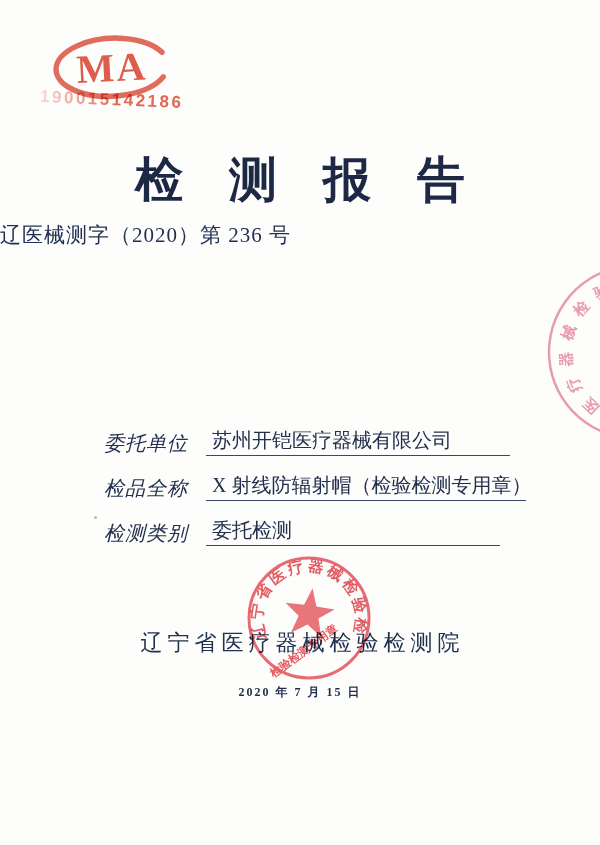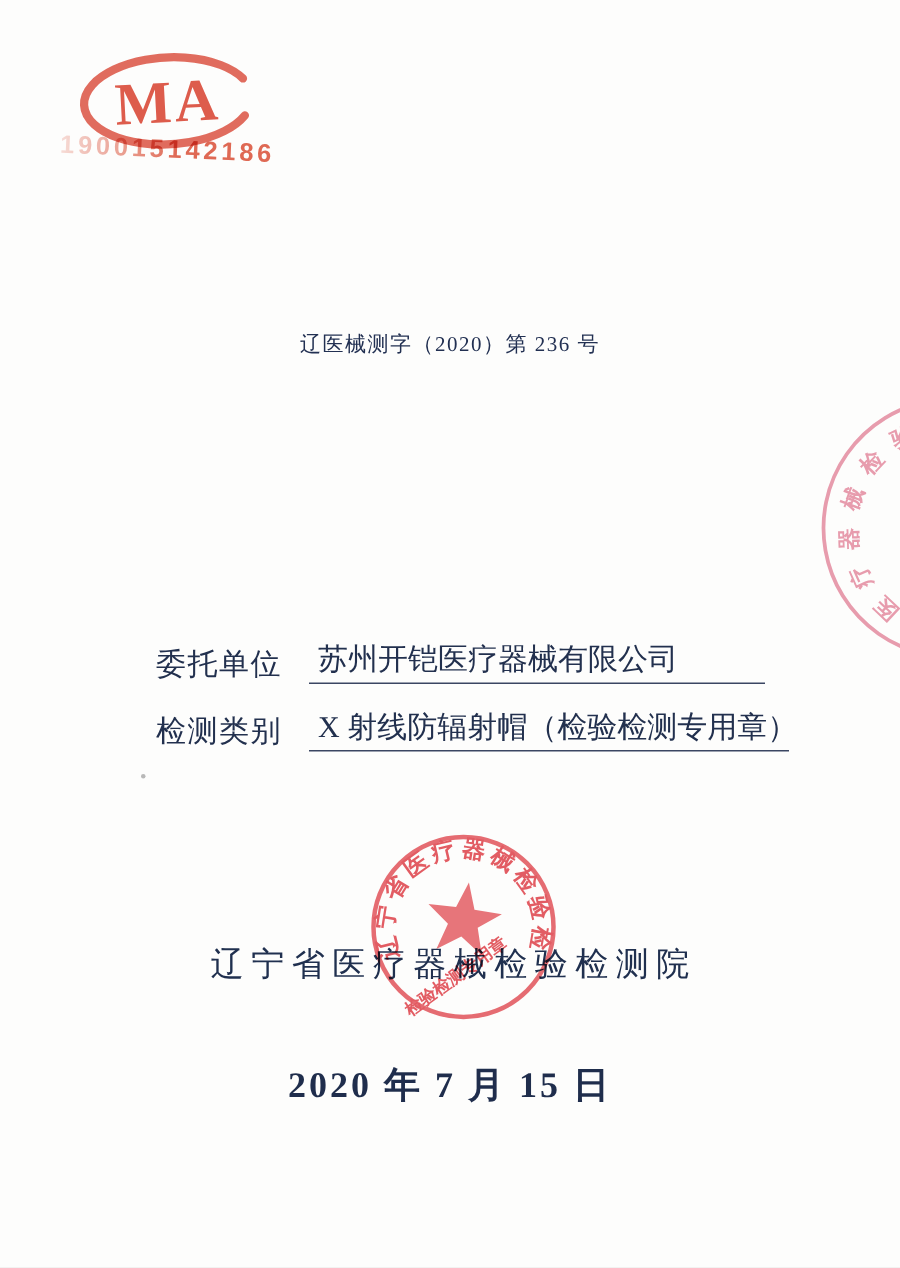--- a/index.html
+++ b/index.html
@@ -28,46 +28,46 @@
 
   
   .report-title {
     position:absolute; top:148px; left:0; width:100%;
     text-align:center; font-size:48px; font-weight:bold;
     letter-spacing:46px; text-indent:46px; color:#1c2844;
     white-space:nowrap;
   }
   .doc-number {
     position:absolute; top:221px; left:0; width:100%;
-    text-align:center; font-size:14px; letter-spacing:1px;
+    font-size:21px; letter-spacing:1px;
     color:#223052;
   }
 
   
   .fields { position:absolute; left:104px; top:427px; font-size:20px; }
   .field-row { margin-bottom:16px; line-height:26px; white-space:nowrap; }
-  .field-label { letter-spacing:1px; }
+  .field-label { letter-spacing:1px;font-style:italic; }
   .field-value {
     display:inline-block; vertical-align:bottom;
     border-bottom:1.5px solid #3a4662;
     padding:0 2px 2px 6px; margin-left:18px;
   }
   .w1 { width:296px; } .w2 { width:312px; } .w3 { width:286px; }
   .speck { position:absolute; left:-10px; top:89px; width:3px; height:3px;
     background:#8a8a8a; border-radius:50%; opacity:.6; }
 
   
   .issuer-name {
     position:absolute; top:628px; left:0; width:100%;
     text-align:center; font-size:22px; letter-spacing:5px; text-indent:5px;
     color:#20304f; white-space:nowrap;
   }
   .issue-date {
-    position:absolute; top:707px; left:0; width:100%;
-    text-align:center; font-size:24px; font-weight:bold; letter-spacing:2px;
+    position:absolute; top:684px; left:0; width:100%;
+    text-align:center; font-size:12px; font-weight:bold; letter-spacing:2px;
     color:#1f2d4c;
   }
 
   
   .official-seal {
     position:absolute; left:234px; top:548px;
     mix-blend-mode:multiply; opacity:.88;
   }
   .edge-seal {
     position:absolute; left:500px; top:240px;
@@ -79,30 +79,34 @@
 <body>
 
 <div class="page">
 
   <svg class="cma-mark" width="130" height="70" viewBox="0 0 130 70">
     <path d="M 110.8 20.7 A 56 29 0 1 0 110.8 45.3" fill="none" stroke="#dd4f3e" stroke-width="5.5" stroke-linecap="round" opacity=".9"></path>
     <text x="60" y="47" text-anchor="middle" font-size="40" font-weight="bold" font-family="Liberation Serif, DejaVu Serif, serif" fill="#dd4f3e" letter-spacing="2">MA</text>
   </svg>
   <div class="cma-cert-number">190015142186</div>
 
+  <div class="report-title">检测报告</div>
 
   <div class="doc-number">辽医械测字（2020）第 236 号</div>
 
   <div class="fields">
     <div class="speck"></div>
     <div class="field-row">
       <span class="field-label">委托单位</span><span class="field-value w1">苏州开铠医疗器械有限公司</span>
     </div>
     <div class="field-row">
-      <span class="field-label">检测类别</span><span class="field-value w2">X 射线防辐射帽（检验检测专用章）</span>
+      <span class="field-label">检品全称</span><span class="field-value w2">X 射线防辐射帽（检验检测专用章）</span>
+    </div>
+    <div class="field-row">
+      <span class="field-label">检测类别</span><span class="field-value w3">委托检测</span>
     </div>
   </div>
 
   <div class="issuer-name">辽宁省医疗器械检验检测院</div>
 
   <div class="issue-date">2020 年 7 月 15 日</div>
 
   <svg class="official-seal" width="150" height="150" viewBox="0 0 150 150">
     <circle cx="75" cy="70" r="60" fill="none" stroke="#e1464e" stroke-width="3" opacity=".9"></circle>
     <defs>

